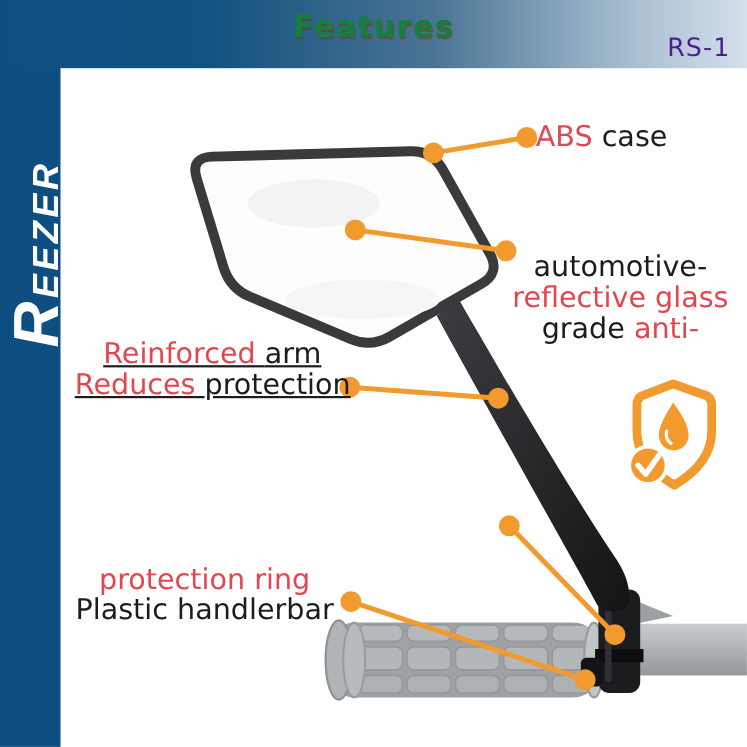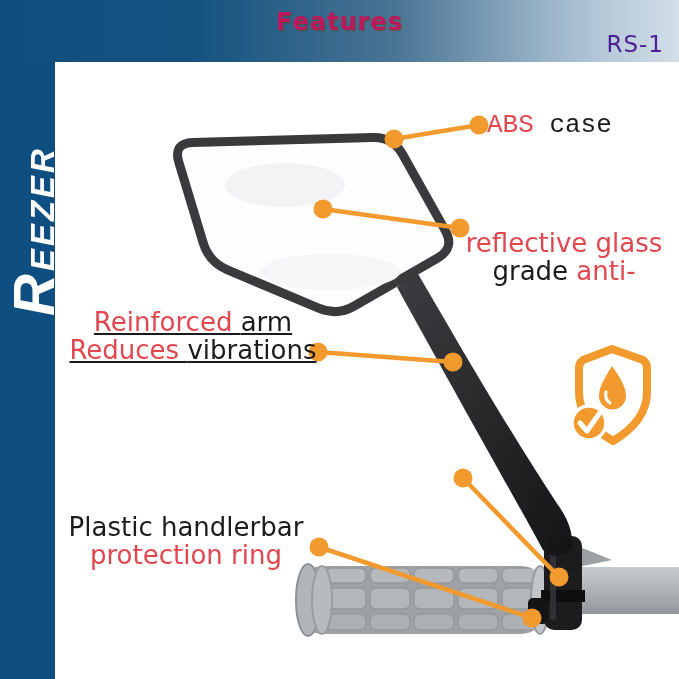--- a/index.html
+++ b/index.html
@@ -4,41 +4,41 @@
 <style>
   html,body{margin:0;padding:0;}
   body{font-family:"DejaVu Sans","Liberation Sans",sans-serif;background:#ffffff;}
   .stage{position:relative;width:679px;height:679px;overflow:hidden;background:#ffffff;}
 
   
   .sidebar{position:absolute;left:0;top:0;width:55px;height:679px;background:#0F4E80;}
   .header{position:absolute;left:0;top:0;width:679px;height:62px;
     background:linear-gradient(90deg,#0F4E80 0%,#13527F 28%,#4A7494 58%,#A9C0D2 85%,#D3DFE9 100%);}
   .title{position:absolute;left:0;top:8px;width:100%;text-align:center;
-    font-size:24px;font-weight:bold;color:#be185d;letter-spacing:1px;
+    font-size:28px;font-weight:bold;color:#15803d;letter-spacing:1px;
     text-shadow:1px 1px 1px rgba(110,60,0,.55);}
   .model{position:absolute;top:31px;right:15px;font-size:23px;color:#4c1d95;letter-spacing:1px;}
 
   
   .logo{position:absolute;left:-66px;top:201px;width:200px;height:60px;
     transform:rotate(-90deg);text-align:center;line-height:60px;
     color:#ffffff;font-style:italic;font-weight:bold;font-family:"Liberation Sans",sans-serif;
     letter-spacing:3px;white-space:nowrap;}
   .logo .big{font-size:58px;}
   .logo .rest{font-size:33px;}
 
   
   .art{position:absolute;left:0;top:0;width:679px;height:679px;}
 
   
   .lbl{position:absolute;font-size:26px;line-height:28px;color:#1C1C1E;}
   .lbl .red{color:#E2474F;}
   .nowrap{white-space:nowrap;}
   .center{text-align:center;}
-  .lbl-abs{left:487px;top:111px;font-family:Liberation Mono, monospace;}
+  .lbl-abs{left:487px;top:111px;}
   .lbl-glass{left:450px;top:229px;width:228px;}
   .lbl-arm{left:68px;top:308px;width:250px;text-decoration:underline;}
   .lbl-fastener{left:176px;top:454px;}
   .lbl-ring{left:60px;top:513px;width:252px;}
 </style>
 </head>
 <body>
 
 <div class="stage">
 
@@ -134,28 +134,29 @@
       <circle cx="463" cy="478" r="9.5"></circle>
         <circle cx="559" cy="577" r="9.5"></circle>
       <circle cx="319" cy="547" r="9.5"></circle>
         <circle cx="532" cy="618" r="9.5"></circle>
     </g>
   </svg>
 
   <div class="lbl lbl-abs nowrap"><span class="red">ABS</span><span> case</span></div>
 
   <div class="lbl lbl-glass center">
+    <div class="nowrap">automotive-</div>
     <div class="nowrap red">reflective glass</div>
     <div class="nowrap"><span>grade </span><span class="red">anti-</span></div>
   </div>
 
   <div class="lbl lbl-arm center">
     <div class="nowrap"><span class="red">Reinforced </span><span>arm</span></div>
-    <div class="nowrap"><span class="red">Reduces </span><span>vibrations</span></div>
+    <div class="nowrap"><span class="red">Reduces </span><span>protection</span></div>
   </div>
 
 
   <div class="lbl lbl-ring center">
+    <div class="nowrap red">protection ring</div>
     <div class="nowrap">Plastic handlerbar</div>
-    <div class="nowrap red">protection ring</div>
   </div>
 
 </div>
 
 </body></html>

